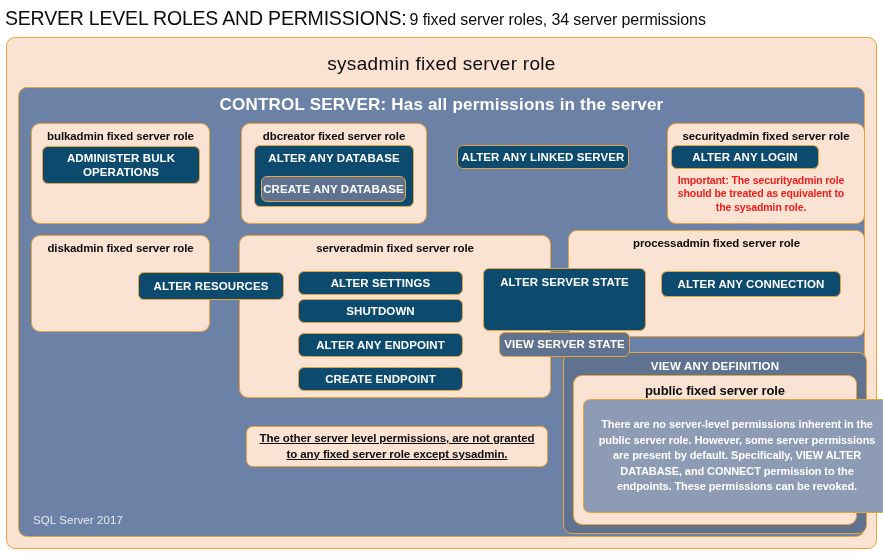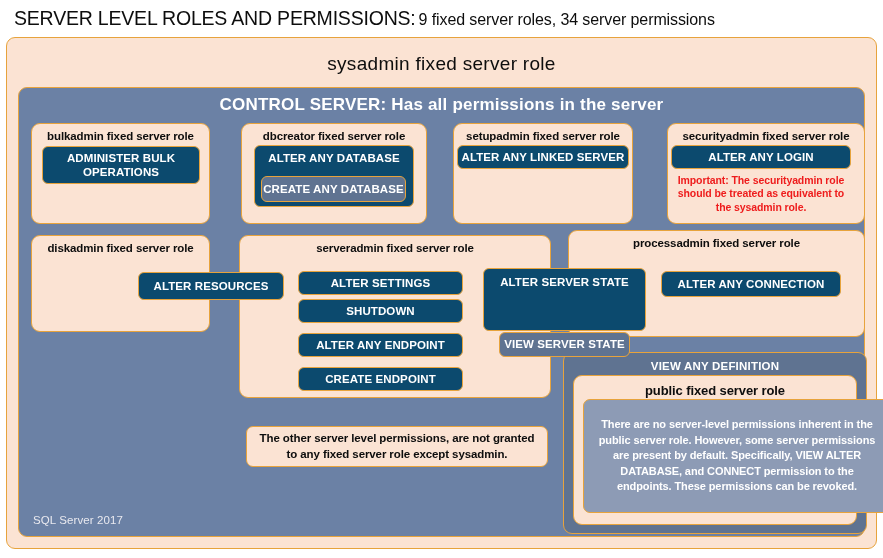--- a/index.html
+++ b/index.html
@@ -14,21 +14,21 @@
     position: relative;
     width: 883px;
     height: 558px;
     overflow: hidden;
     background: #ffffff;
   }
 
   
   #title-bar {
     position: absolute;
-    left: 14px;
+    left: 5px;
     top: 7px;
     width: 860px;
     height: 26px;
     white-space: nowrap;
   }
   #title-strong {
     font-size: 19.5px;
     font-weight: 400;
     color: #0d0d0d;
     letter-spacing: -0.2px;
@@ -202,31 +202,28 @@
   <div class="panel cream" style="left:241px; top:123px; width:186px; height:101px;">
     <div class="role-title">dbcreator fixed server role</div>
   </div>
   <div class="perm-box" style="left:254px; top:145px; width:160px; height:62px;">
     <span style="position:absolute; top:5px; left:0; right:0;">ALTER ANY DATABASE</span>
   </div>
   <div class="perm-box dark" style="left:261px; top:176px; width:145px; height:26px;">
     <span>CREATE  ANY DATABASE</span>
   </div>
 
-  <div class="panel cream" style="left:453px; top:123px; width:180px; height:101px;">
-    <div class="role-title">setupadmin fixed server role</div>
-  </div>
   <div class="perm-box" style="left:457px; top:145px; width:172px; height:24px;">
     <span>ALTER ANY LINKED SERVER</span>
   </div>
 
   <div class="panel cream" style="left:667px; top:123px; width:198px; height:101px;">
     <div class="role-title">securityadmin fixed server role</div>
   </div>
-  <div class="perm-box" style="left:671px; top:145px; width:180px; height:24px;">
+  <div class="perm-box" style="left:671px; top:145px; width:148px; height:24px;">
     <span>ALTER ANY LOGIN</span>
   </div>
   <div class="note-red" style="left:669px; top:174px; width:184px;">Important:  The securityadmin role should  be treated  as equivalent to the  sysadmin role.</div>
 
   <div class="panel cream" style="left:31px; top:235px; width:179px; height:97px;">
     <div class="role-title">diskadmin fixed server role</div>
   </div>
 
   <div class="panel cream" style="left:239px; top:235px; width:312px; height:163px;">
     <div class="role-title">serveradmin fixed server role</div>
@@ -256,21 +253,21 @@
     <span>ALTER ANY CONNECTION</span>
   </div>
 
   <div class="perm-box" style="left:483px; top:268px; width:163px; height:63px; z-index:6;">
     <span style="position:absolute; top:6px; left:0; right:0;">ALTER SERVER STATE</span>
   </div>
   <div class="perm-box dark" style="left:499px; top:292px; width:131px; height:25px; z-index:7;margin-top:40px;">
     <span>VIEW SERVER STATE</span>
   </div>
 
-  <div id="note-other" style="left:246px; top:426px; width:302px; height:41px;">The other server level permissions,  are not granted to any fixed server role except sysadmin.</div>
+  <div id="note-other" style="left:246px; top:426px; width:302px; height:41px;text-decoration:underline;">The other server level permissions,  are not granted to any fixed server role except sysadmin.</div>
 
   <div class="panel slate-d" style="left:563px; top:352px; width:304px; height:182px;">
     <div id="vad-label">VIEW ANY DEFINITION</div>
   </div>
   <div class="panel cream" style="left:573px; top:375px; width:284px; height:150px;">
     <div id="public-title">public  fixed server role</div>
   </div>
   <div id="public-body" style="left:583px; top:399px; width:308px; height:114px;">There are no server-level permissions inherent in the public server role. However, some server permissions are present by default. Specifically, VIEW ALTER DATABASE, and CONNECT permission to the endpoints. These permissions can be revoked.</div>
 
   <div id="footer">SQL Server 2017</div>

